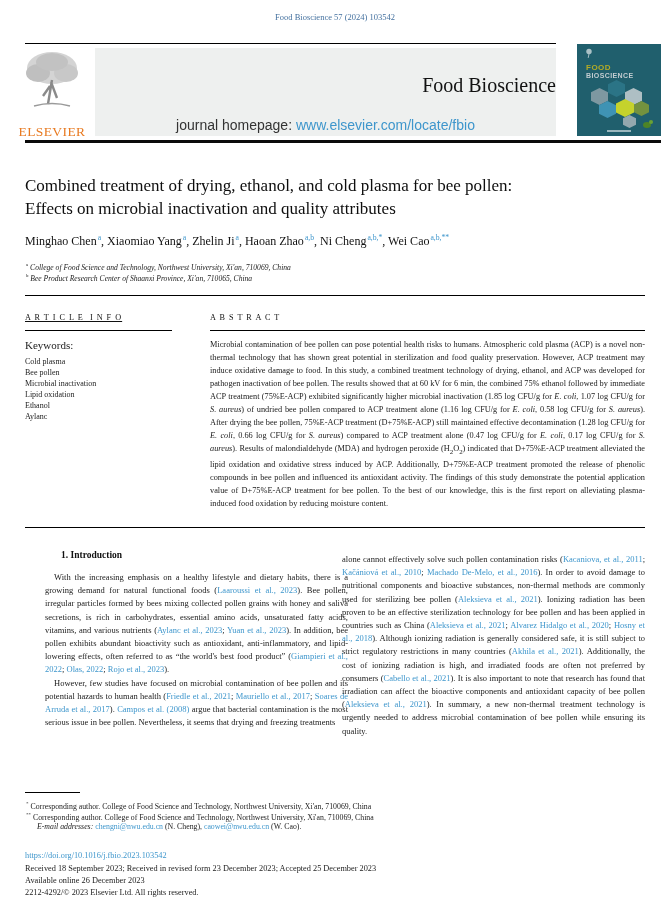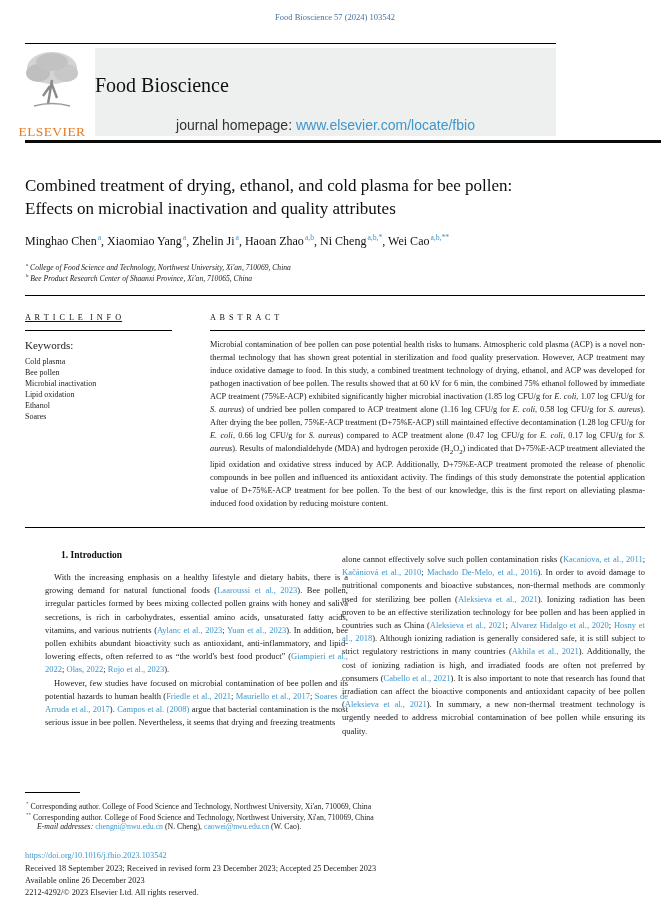--- a/index.html
+++ b/index.html
@@ -5,21 +5,21 @@
   html,body{margin:0;padding:0;background:#ffffff;}
   .page{position:relative;width:670px;height:911px;background:#ffffff;overflow:hidden;
         font-family:"Liberation Serif",serif;color:#1c1c1c;}
   .abs{position:absolute;}
 
   
   .cithead{top:12px;left:0;width:670px;text-align:center;font-size:8.5px;color:#44719f;}
   .rule-thin-top{top:43px;left:25px;width:531px;height:1px;background:#000;}
   .grayband{top:48px;left:95px;width:461px;height:88px;background:#eef0ef;}
   .contents-line{top:7px;left:0;width:100%;text-align:center;font-size:9.5px;color:#1c1c1c;}
-  .journal-title{top:26px;left:0;width:100%;text-align:left;font-size:20px;color:#111;}
+  .journal-title{top:26px;left:0;width:100%;text-align:right;font-size:20px;color:#111;}
   .homepage-line{top:69px;left:0;width:100%;text-align:center;font-size:14px;
                  font-family:"Liberation Sans",sans-serif;color:#333;}
   .lnk{color:#3e96cc;cursor:pointer;}
   .elsblock{top:48px;left:12px;width:80px;height:92px;text-align:center;}
   .elstext{position:absolute;bottom:0;left:0;width:100%;font-size:13.5px;color:#e87a21;
            font-family:"Liberation Serif",serif;letter-spacing:.4px;}
   .rule-thick{top:140px;left:25px;width:636px;height:3px;background:#0a0a0a;}
 
   
   .cover{top:44px;left:577px;width:84px;height:92px;background:#205f6d;overflow:hidden;}
@@ -88,20 +88,38 @@
       <path d="M13 58 Q31 53 49 58" stroke="#9a9a9a" stroke-width="1.4" fill="none"></path>
     </svg>
     <div class="elstext">ELSEVIER</div>
   </div>
 
   <div class="abs grayband">
     <div class="abs journal-title">Food Bioscience</div>
     <div class="abs homepage-line">journal homepage: <span class="lnk">www.elsevier.com/locate/fbio</span></div>
   </div>
 
+  <div class="abs cover">
+    <svg class="cover-mini" viewBox="0 0 10 13">
+      <circle cx="5" cy="4" r="3.4" fill="#d8e2e4"></circle>
+      <path d="M5 7 L4 12" stroke="#d8e2e4" stroke-width="1.2" fill="none"></path>
+    </svg>
+    <div class="cover-food">FOOD</div>
+    <div class="cover-bio">BIOSCIENCE</div>
+    <span class="hex" style="top:44px;left:14px;width:17px;height:17px;background:#7e98a1;"></span>
+    <span class="hex" style="top:36px;left:31px;width:17px;height:17px;background:#2b7486;"></span>
+    <span class="hex" style="top:44px;left:48px;width:17px;height:17px;background:#aebfc4;"></span>
+    <span class="hex" style="top:57px;left:22px;width:17px;height:17px;background:#3f93b4;"></span>
+    <span class="hex" style="top:55px;left:39px;width:18px;height:18px;background:#c5d22c;"></span>
+    <span class="hex" style="top:57px;left:57px;width:15px;height:15px;background:#74923f;"></span>
+    <span class="hex" style="top:71px;left:46px;width:13px;height:13px;background:#93a8ae;"></span>
+    <span class="cover-bee-body"></span>
+    <span class="cover-bee-head"></span>
+    <span class="cover-bar"></span>
+  </div>
 
   <div class="abs rule-thick"></div>
 
   <div class="abs title">
     <div>Combined treatment of drying, ethanol, and cold plasma for bee pollen:</div>
     <div>Effects on microbial inactivation and quality attributes</div>
   </div>
   <div class="abs authors">Minghao Chen<sup class="supblue">a</sup>, Xiaomiao Yang<sup class="supblue">a</sup>, Zhelin Ji<sup class="supblue">a</sup>, Haoan Zhao<sup class="supblue">a,b</sup>, Ni Cheng<sup class="supblue">a,b,*</sup>, Wei Cao<sup class="supblue">a,b,**</sup></div>
   <div class="abs affil aff1"><sup>a</sup><em> College of Food Science and Technology, Northwest University, Xi'an, 710069, China</em></div>
   <div class="abs affil aff2"><sup>b</sup><em> Bee Product Research Center of Shaanxi Province, Xi'an, 710065, China</em></div>
@@ -109,21 +127,21 @@
 
   <div class="abs sechead info-head">A R T I C L E  I N F O</div>
   <div class="abs info-rule"></div>
   <div class="abs kw-label">Keywords:</div>
   <div class="abs kw-list">
     <div>Cold plasma</div>
     <div>Bee pollen</div>
     <div>Microbial inactivation</div>
     <div>Lipid oxidation</div>
     <div>Ethanol</div>
-    <div>Soares</div>
+    <div>Aylanc</div>
   </div>
 
   <div class="abs sechead abs-head">A B S T R A C T</div>
   <div class="abs abs-rule"></div>
   <div class="abs abs-body">Microbial contamination of bee pollen can pose potential health risks to humans. Atmospheric cold plasma (ACP) is a novel non-thermal technology that has shown great potential in sterilization and food quality preservation. However, ACP treatment may induce oxidative damage to food. In this study, a combined treatment technology of drying, ethanol, and ACP was developed for pathogen inactivation of bee pollen. The results showed that at 60 kV for 6 min, the combined 75% ethanol followed by immediate ACP treatment (75%E-ACP) exhibited significantly higher microbial inactivation (1.85 log CFU/g for <em>E. coli</em>, 1.07 log CFU/g for <em>S. aureus</em>) of undried bee pollen compared to ACP treatment alone (1.16 log CFU/g for <em>E. coli</em>, 0.58 log CFU/g for <em>S. aureus</em>). After drying the bee pollen, 75%E-ACP treatment (D+75%E-ACP) still maintained effective decontamination (1.28 log CFU/g for <em>E. coli</em>, 0.66 log CFU/g for <em>S. aureus</em>) compared to ACP treatment alone (0.47 log CFU/g for <em>E. coli</em>, 0.17 log CFU/g for <em>S. aureus</em>). Results of malondialdehyde (MDA) and hydrogen peroxide (H<sub>2</sub>O<sub>2</sub>) indicated that D+75%E-ACP treatment alleviated the lipid oxidation and oxidative stress induced by ACP. Additionally, D+75%E-ACP treatment promoted the release of phenolic compounds in bee pollen and influenced its antioxidant activity. The findings of this study demonstrate the potential application value of D+75%E-ACP treatment for bee pollen. To the best of our knowledge, this is the first report on alleviating plasma-induced food oxidation by reducing moisture content.</div>
 
   <div class="abs rule-2"></div>
 
   <div class="abs intro-head">1. Introduction</div>
   <div class="abs col col-left">

